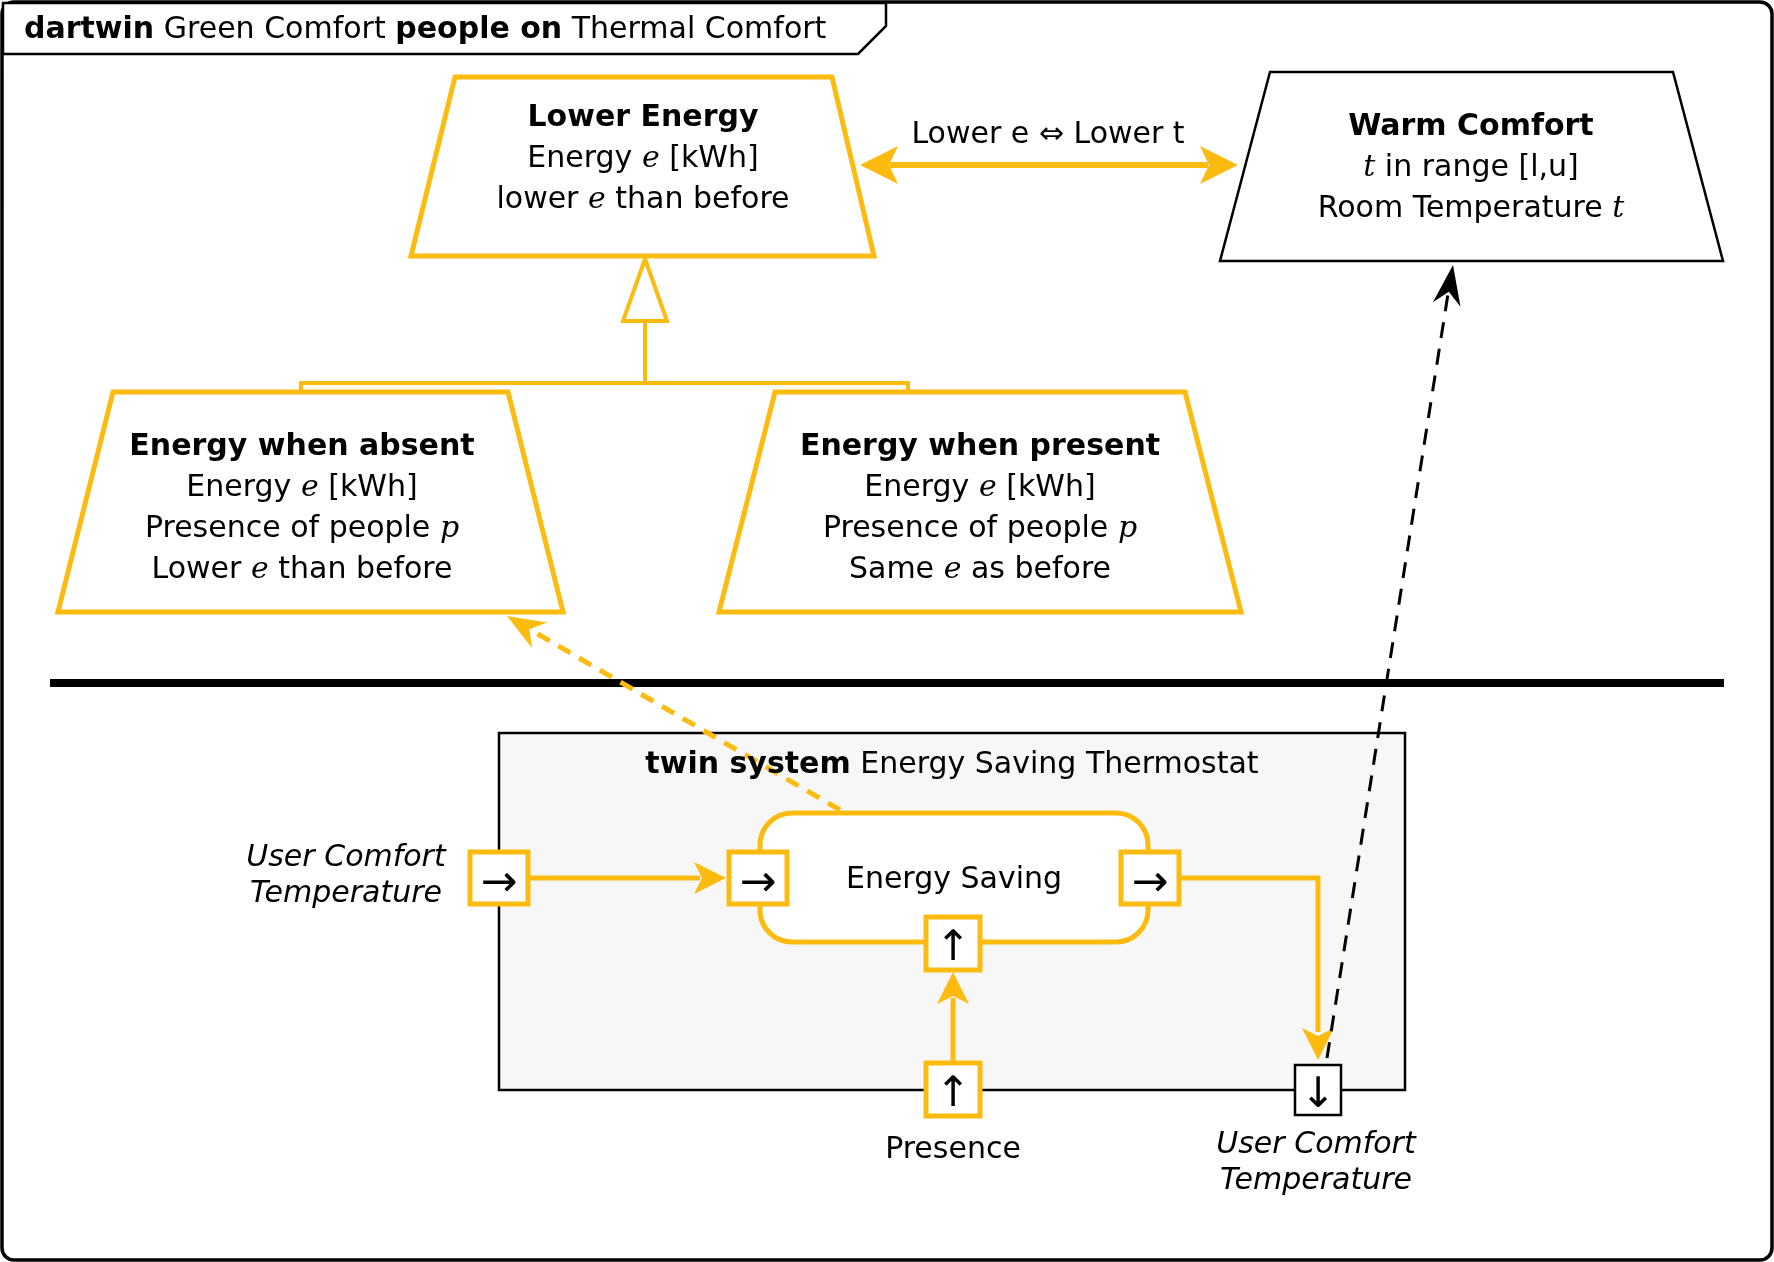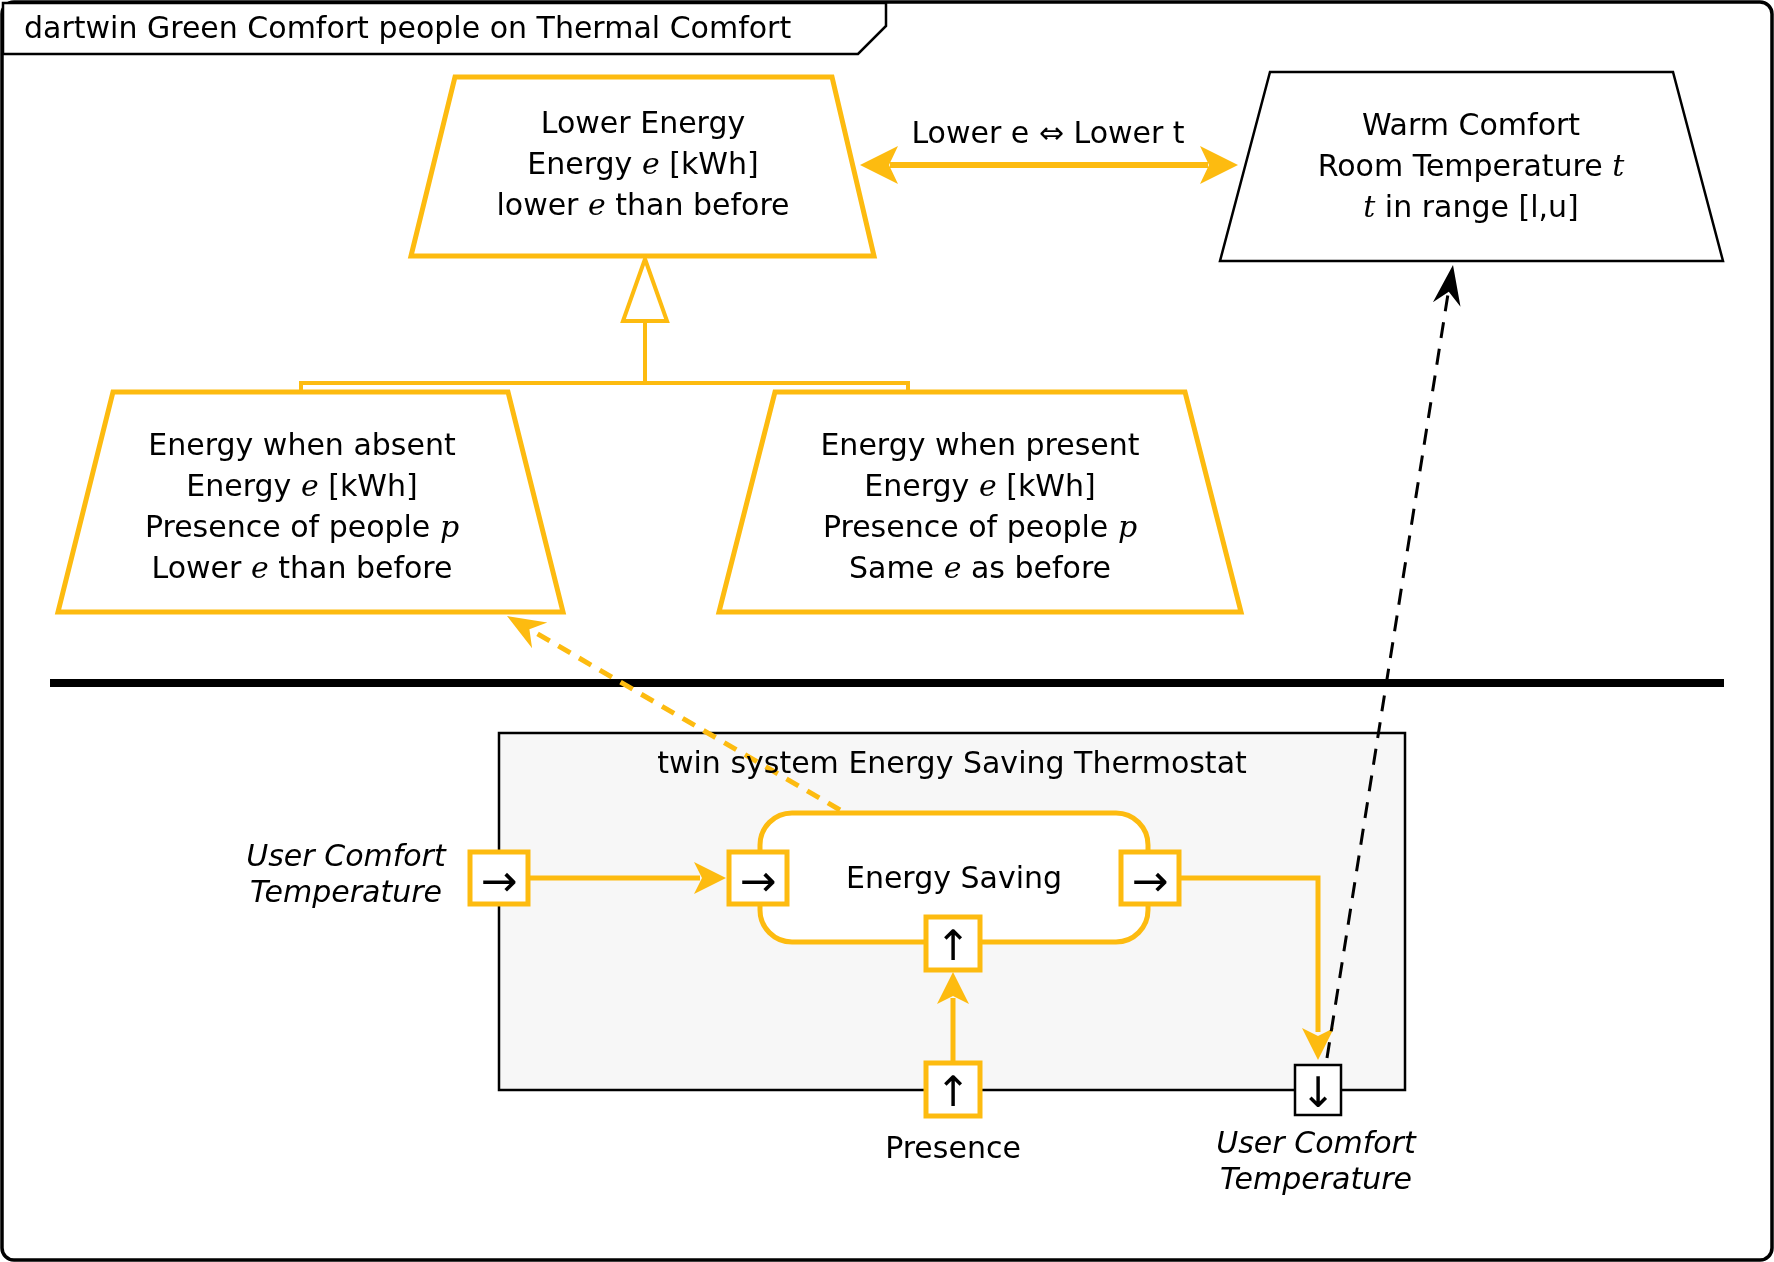--- a/index.html
+++ b/index.html
@@ -3,21 +3,21 @@
 <meta charset="utf-8">
 <style>
   html,body{margin:0;padding:0;background:#ffffff;}
   .canvas{
     position:relative;width:1774px;height:1262px;background:#ffffff;
     font-family:"DejaVu Sans","Liberation Sans",sans-serif;color:#000;overflow:hidden;
   }
   svg.layer{position:absolute;left:0;top:0;width:1774px;height:1262px;}
   .txt{position:absolute;font-size:30px;line-height:41px;text-align:center;white-space:nowrap;}
   .txt .line{display:block;}
-  .bold{font-weight:normal;text-align:center;}
+  .bold{font-weight:bold;text-align:center;}
   .var{font-style:italic;font-family:"DejaVu Serif","Liberation Serif",serif;}
   .tab-title{position:absolute;left:24px;top:8px;font-size:30px;line-height:40px;white-space:nowrap;text-align:left;}
   .prelines{white-space:pre-line;line-height:36px;font-style:italic;}
   .port-glyph{font-family:"DejaVu Sans","Liberation Sans",sans-serif;}
 </style>
 </head>
 <body>
 
 <div class="canvas">
 
@@ -67,34 +67,34 @@
     <polygon points="1238,165 1200,146 1209,165 1200,184" fill="#FDBB10"></polygon>
 
     <line x1="840" y1="810" x2="531" y2="630" stroke="#FDBB10" stroke-width="5" stroke-dasharray="14 10"></line>
     <polygon points="507,616 547.3,622.4 529.4,629.2 532.1,648.2" fill="#FDBB10"></polygon>
     <line x1="1327" y1="1058" x2="1448" y2="294" stroke="#000000" stroke-width="3" stroke-dasharray="16 11"></line>
     <polygon points="1453,265 1460.5,306.7 1448.8,291.7 1432.9,302.3" fill="#000000"></polygon>
   </svg>
 
   <div class="tab-title"><span class="bold">dartwin</span><span> Green Comfort </span><span class="bold">people on</span><span> Thermal Comfort</span></div>
 
-  <div class="txt" style="left:443px;top:102px;width:400px;">
+  <div class="txt" style="left:443px;top:95px;width:400px;">
     <span class="line bold">Lower Energy</span>
     <span class="line"><span>Energy </span><span class="var">e</span><span> [kWh]</span></span>
     <span class="line"><span>lower </span><span class="var">e</span><span> than before</span></span>
   </div>
 
   <div class="txt" style="left:848px;top:112px;width:400px;">
     <span class="line">Lower e ⇔ Lower t</span>
   </div>
 
   <div class="txt" style="left:1271px;top:98px;width:400px;margin-top:6px;">
     <span class="line bold">Warm Comfort</span>
+    <span class="line"><span></span><span class="var">t</span><span> in range [l,u]</span></span>
     <span class="line"><span>Room Temperature </span><span class="var">t</span><span></span></span>
-    <span class="line"><span></span><span class="var">t</span><span> in range [l,u]</span></span>
   </div>
 
   <div class="txt" style="left:102px;top:424px;width:400px;">
     <span class="line bold">Energy when absent</span>
     <span class="line"><span>Energy </span><span class="var">e</span><span> [kWh]</span></span>
     <span class="line"><span>Presence of people </span><span class="var">p</span><span></span></span>
     <span class="line"><span>Lower </span><span class="var">e</span><span> than before</span></span>
   </div>
 
   <div class="txt" style="left:780px;top:424px;width:400px;">

